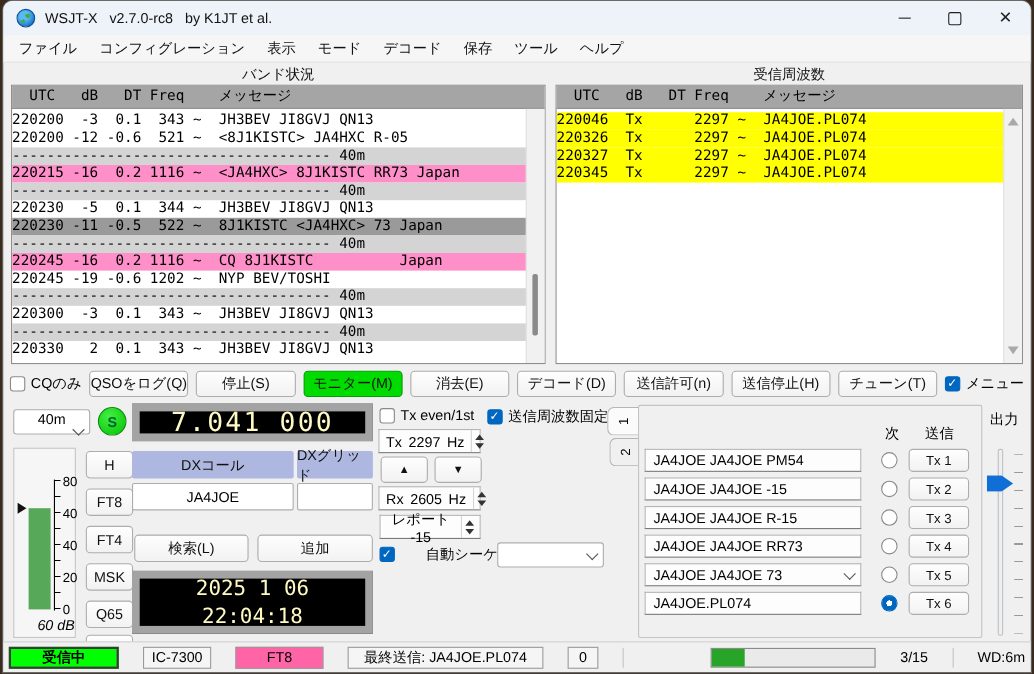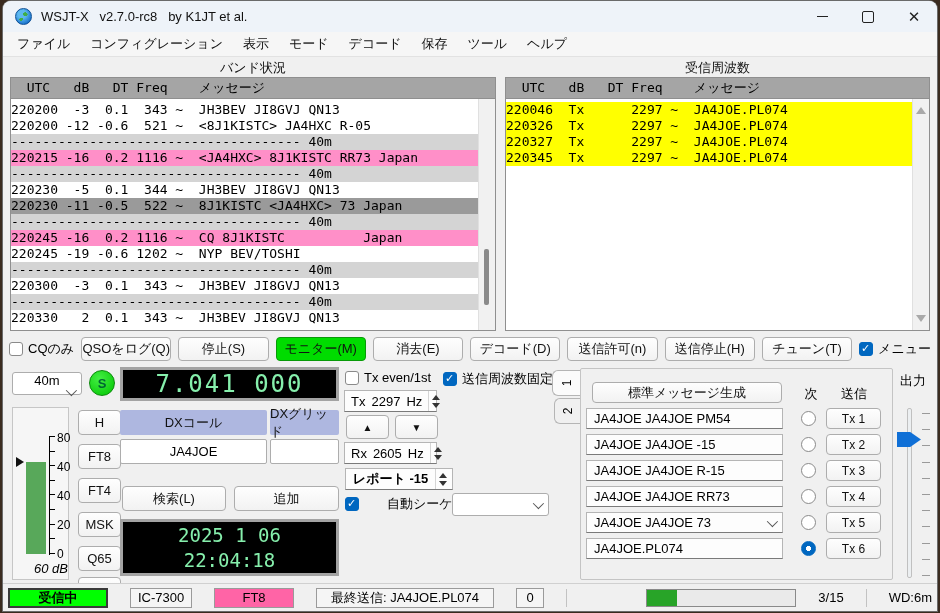--- a/index.html
+++ b/index.html
@@ -57,21 +57,21 @@
   .cb{width:14px;height:14px;border:1px solid #8a8a8a;border-radius:3px;background:#fff;box-sizing:border-box;flex:none;position:relative;}
   .cb.checked{background:#0067c0;border-color:#0067c0;}
   .cb.checked::after{content:"✓";position:absolute;left:1px;top:-1px;color:#fff;font-size:11px;}
   .cb-wrap{display:flex;align-items:center;gap:5px;flex:none;}
   
   .combo{background:#fff;border:1px solid #adadad;border-radius:3px;box-sizing:border-box;display:flex;align-items:center;padding:0 7px;position:absolute;}
   .chev{width:7px;height:7px;border-right:1.6px solid #555;border-bottom:1.6px solid #555;transform:rotate(45deg) translateY(-2px);margin-left:auto;flex:none;}
   .s-btn{position:absolute;left:86px;top:369px;width:26px;height:26px;border-radius:50%;
     background:radial-gradient(circle at 38% 32%,#44ef44,#00c400);border:1px solid #0a8a0a;
     display:flex;align-items:center;justify-content:center;font-weight:bold;color:#063;box-sizing:border-box;}
-  .lcd{background:#000;border:3px solid #a3a3a3;color:#86efac;font-family:"DejaVu Sans Mono",monospace;position:absolute;box-sizing:border-box;display:flex;align-items:center;justify-content:center;}
+  .lcd{background:#000;border:7px solid #a3a3a3;color:#fef9c3;font-family:"DejaVu Sans Mono",monospace;position:absolute;box-sizing:border-box;display:flex;align-items:center;justify-content:center;}
   .freq-display{left:117px;top:366px;width:219px;height:34px;font-size:24px;letter-spacing:2px;}
   .clock{left:117px;top:518px;width:219px;height:57px;flex-direction:column;font-size:19px;line-height:25px;}
   
   .meter{position:absolute;left:9px;top:406px;width:57px;height:173px;background:#f6f6f6;border:1px solid #c6c6c6;box-sizing:border-box;}
   .m-axis{position:absolute;left:36px;top:28px;width:1px;height:119px;background:#000;}
   .m-ticks{position:absolute;left:37px;top:28px;width:5px;height:119px;
     background:repeating-linear-gradient(to bottom,#000 0 1px,transparent 1px 14.6px);}
   .m-label{position:absolute;left:44px;width:20px;font-size:12px;line-height:10px;}
   .m-bar{position:absolute;left:13px;width:20px;background:#58a85a;}
   .m-arrow{position:absolute;left:3px;width:0;height:0;border-top:5px solid transparent;border-bottom:5px solid transparent;border-left:8px solid #111;}
@@ -271,21 +271,21 @@
   <div class="spin" style="left:341px;top:441px;width:93px;">
     <span>Rx</span>
     <span class="val">2605</span>
     <span>Hz</span>
     <span class="spin-arrows">
         <span class="tri-up"></span>
         <span class="tri-down"></span>
       </span>
   </div>
 
-  <div class="spin" style="left:342px;top:467px;width:108px;font-weight:bold;">
+  <div class="spin" style="left:342px;top:467px;width:92px;">
     <span class="val"><span>レポート</span> <span>-15</span></span>
     <span class="spin-arrows">
         <span class="tri-up"></span>
         <span class="tri-down"></span>
       </span>
   </div>
 
   <div class="cb-wrap" style="position:absolute;left:342px;top:494px;gap:28px;">
     <span class="cb checked"></span>
     <span>自動シーケンス</span>
@@ -295,21 +295,20 @@
   </div>
 
   <div class="vtab active" style="top:369px;">
       <span>1</span>
     </div>
   <div class="vtab" style="top:397px;">
       <span>2</span>
     </div>
   <div class="msg-frame"></div>
 
-  <div class="btn pbtn" style="left:589px;top:381px;width:190px;height:21px;">標準メッセージ生成</div>
   <div class="col-hdr" style="left:790px;width:36px;text-align:center;">次</div>
   <div class="col-hdr" style="left:828px;width:46px;text-align:center;">送信</div>
 
   <div class="msg-field" style="top:407px;">
       <span>JA4JOE JA4JOE PM54</span>
     </div>
   <span class="radio" style="top:410px;"></span>
   <div class="btn txbtn" style="top:407px;">Tx 1</div>
 
   <div class="msg-field" style="top:433px;">

